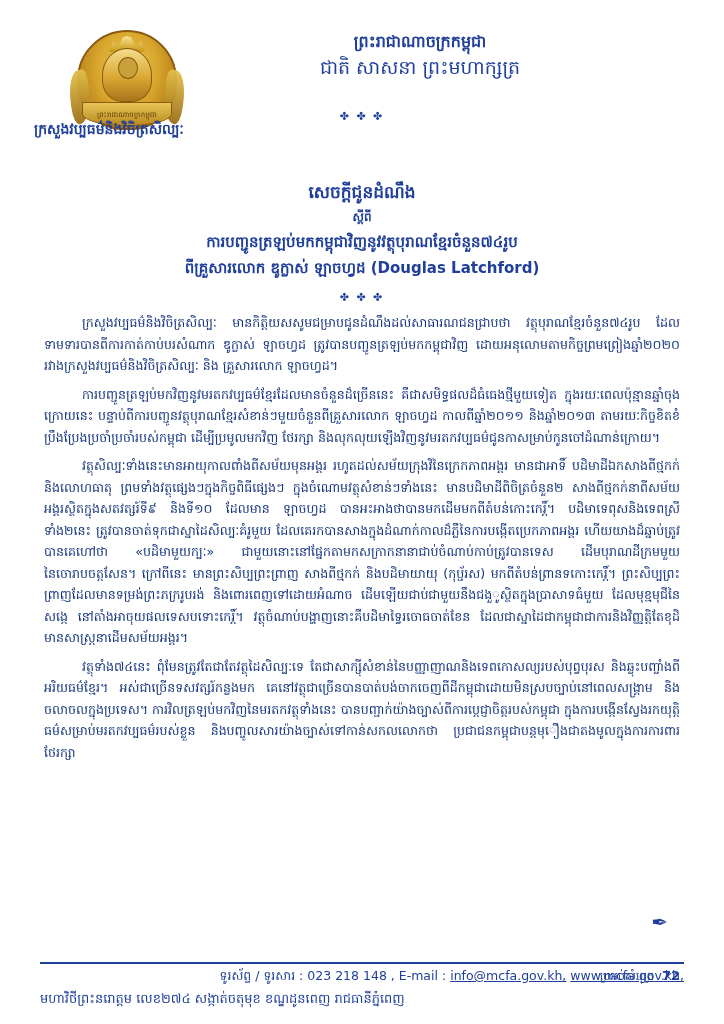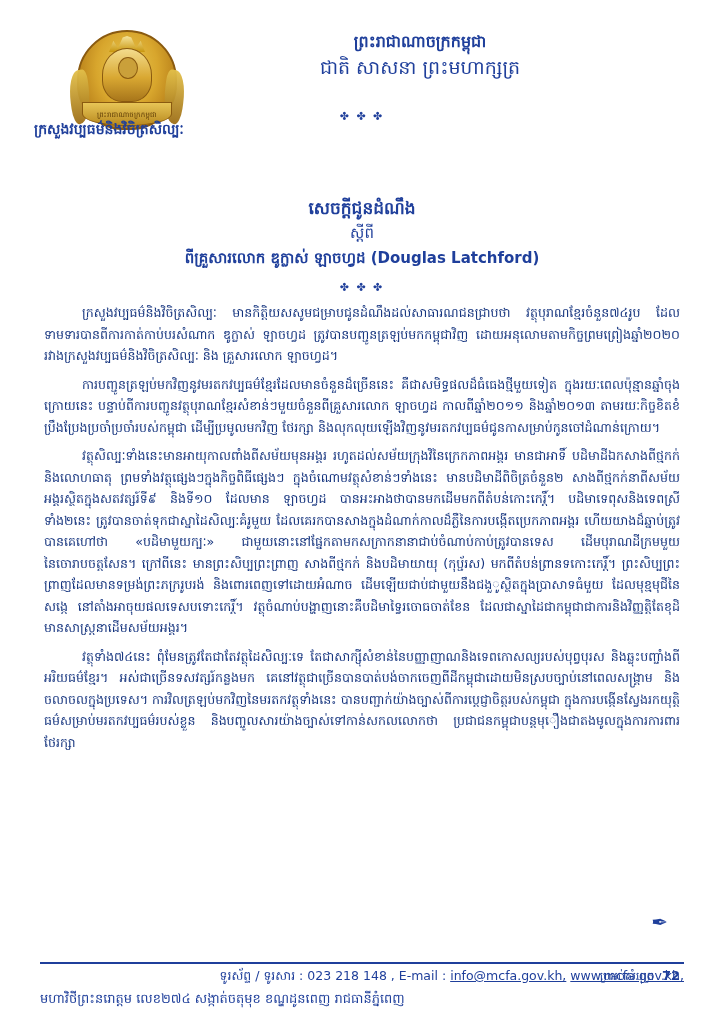--- a/index.html
+++ b/index.html
@@ -137,30 +137,30 @@
     color: #1f3f9b;
     font-size: 14px;
     font-weight: bold;
     white-space: nowrap;
   }
 
   
   .title-block {
     text-align: center;
     color: #1f3f9b;
-    margin-top: 20px;
+    margin-top: 4px;
   }
   .title-main {
     font-size: 17px;
     font-weight: bold;
     line-height: 26px;
   }
   .title-sub {
-    font-size: 15px;
-    font-weight: normal;
+    font-size: 12px;
+    font-weight: bold;
     line-height: 24px;
   }
   .title-topic {
     font-size: 15px;
     font-weight: bold;
     line-height: 26px;
   }
   .title-topic2 {
     font-size: 15px;
     font-weight: bold;
@@ -278,20 +278,21 @@
       <div class="hdr-line2">ជាតិ  សាសនា  ព្រះមហាក្សត្រ</div>
     </div>
 
     <div class="divider-orn">✤ ✤ ✤</div>
     <div class="ministry">ក្រសួងវប្បធម៌និងវិចិត្រសិល្បៈ</div>
   </div>
 
   <div class="title-block">
     <div class="title-main">សេចក្ដីជូនដំណឹង</div>
     <div class="title-sub">ស្ដីពី</div>
+    <div class="title-topic">ការបញ្ជូនត្រឡប់មកកម្ពុជាវិញនូវវត្ថុបុរាណខ្មែរចំនួន៧៤រូប</div>
     <div class="title-topic2">ពីគ្រួសារលោក ឌូក្លាស់ ឡាចហ្វដ (Douglas Latchford)</div>
   </div>
   <div class="divider-orn2">✤ ✤ ✤</div>
 
   <div class="body-text">
     <p>ក្រសួងវប្បធម៌និងវិចិត្រសិល្បៈ  មានកិត្តិយសសូមជម្រាបជូនដំណឹងដល់សាធារណជនជ្រាបថា  វត្ថុបុរាណខ្មែរចំនួន៧៤រូប ដែលទាមទារបានពីការកាត់កាប់បរសំណាក ឌូក្លាស់ ឡាចហ្វដ ត្រូវបានបញ្ជូនត្រឡប់មកកម្ពុជាវិញ ដោយអនុលោមតាមកិច្ចព្រមព្រៀងឆ្នាំ២០២០ រវាងក្រសួងវប្បធម៌និងវិចិត្រសិល្បៈ និង គ្រួសារលោក ឡាចហ្វដ។</p>
     <p>ការបញ្ជូនត្រឡប់មកវិញនូវមរតកវប្បធម៌ខ្មែរដែលមានចំនួនដ៏ច្រើននេះ គឺជាសមិទ្ធផលដ៏ធំធេងថ្មីមួយទៀត ក្នុងរយៈពេលប៉ុន្មានឆ្នាំចុងក្រោយនេះ បន្ទាប់ពីការបញ្ជូនវត្ថុបុរាណខ្មែរសំខាន់ៗមួយចំនួនពីគ្រួសារលោក ឡាចហ្វដ កាលពីឆ្នាំ២០១១ និងឆ្នាំ២០១៣ តាមរយៈកិច្ចខិតខំប្រឹងប្រែងប្រចាំប្រចាំរបស់កម្ពុជា ដើម្បីប្រមូលមកវិញ ថែរក្សា និងលុកលុយឡើងវិញនូវមរតកវប្បធម៌ជូនកាសម្រាប់កូនចៅដំណាន់ក្រោយ។</p>
     <p>វត្ថុសិល្បៈទាំងនេះមានអាយុកាលពាំងពីសម័យមុនអង្គរ រហូតដល់សម័យក្រុងវិនៃក្រេកភាពអង្គរ  មានជាអាទិ៍  បដិមាដីឯកសាងពីថ្មកក់  និងលោហធាតុ  ព្រមទាំងវត្ថុផ្សេងៗក្នុងកិច្ចពិធីផ្សេងៗ  ក្នុងចំណោមវត្ថុសំខាន់ៗទាំងនេះ  មានបដិមាដីពិចិត្រចំនួន២  សាងពីថ្មកក់នាពីសម័យអង្គរស្ថិតក្នុងសតវត្សរ៍ទី៩ និងទី១០ ដែលមាន ឡាចហ្វដ បានអះអាងថាបានមកដើមមកពីតំបន់កោះកេរ្ដិ៍។ បដិមាទេពុសនិងទេពស្រីទាំង២នេះ ត្រូវបានចាត់ទុកជាស្នាដៃសិល្បៈគំរូមួយ ដែលគេរកបានសាងក្នុងដំណាក់កាលដ៏ភ្លឺនៃការបង្កើតប្រេកភាពអង្គរ ហើយយាងដ៏ឆ្នាប់ត្រូវបានគេហៅថា «បដិមាមួយក្បៈ» ជាមួយនោះនៅផ្នែកតាមកសក្រាកនានាជាប់ចំណាប់កាប់ត្រូវបានទេស ដើមបុរាណដីក្រមមួយនៃចោរាបចត្តសែន។ ក្រៅពីនេះ មានព្រះសិប្បព្រះព្រាញ សាងពីថ្មកក់ និងបដិមាយាយុ (កុប្ជ័រស) មកពីតំបន់ព្រានទកោះកេរ្ដិ៍។ ព្រះសិប្បព្រះព្រាញដែលមានទម្រង់ព្រះភក្ររូបរង់ និងពោរពេញទៅដោយអំណាច ដើមឡើយជាប់ជាមួយនឹងជងួូស្ថិតក្នុងប្រាសាទធំមួយ ដែលមុខ្មមុជីនៃសង្កេ នៅតាំងអាចុយផលទេសបទោះកេរ្ដិ៍។ វត្ថុចំណាប់បង្ហាញនោះគឺបដិមាទ្វៃរចោធចាត់ខែន ដែលជាស្នាដៃជាកម្ពុជាជាការនិងវិញ្ញត្តិតែខុដិមានសាស្ត្រនាដើមសម័យអង្គរ។</p>
     <p>វត្ថុទាំង៧៤នេះ  ពុំមែនត្រូវតែជាតែវត្ថុដៃសិល្បៈទេ  តែជាសាក្ស៊ីសំខាន់នៃបញ្ញាញាណនិងទេពកោសល្យរបស់បុព្វបុរស  និងឆ្លុះបញ្ចាំងពីអរិយធម៌ខ្មែរ។  អស់ជាច្រើនទសវត្សរ៍កន្លងមក  គេនៅវត្ថុជាច្រើនបានបាត់បង់ចាកចេញពីដីកម្ពុជាដោយមិនស្របច្បាប់នៅពេលសង្គ្រាម និងចលាចលក្នុងប្រទេស។ ការវិលត្រឡប់មកវិញនៃមរតកវត្ថុទាំងនេះ បានបញ្ជាក់យ៉ាងច្បាស់ពីការប្ដេជ្ញាចិត្តរបស់កម្ពុជា ក្នុងការបង្កើនស្វែងរកយុត្តិធម៌សម្រាប់មរតកវប្បធម៌របស់ខ្លួន និងបញ្ចូលសារយ៉ាងច្បាស់ទៅកាន់សកលលោកថា ប្រជាជនកម្ពុជាបន្តមុឿងជាតងមូលក្នុងការការពារថែរក្សា</p>
   </div>

